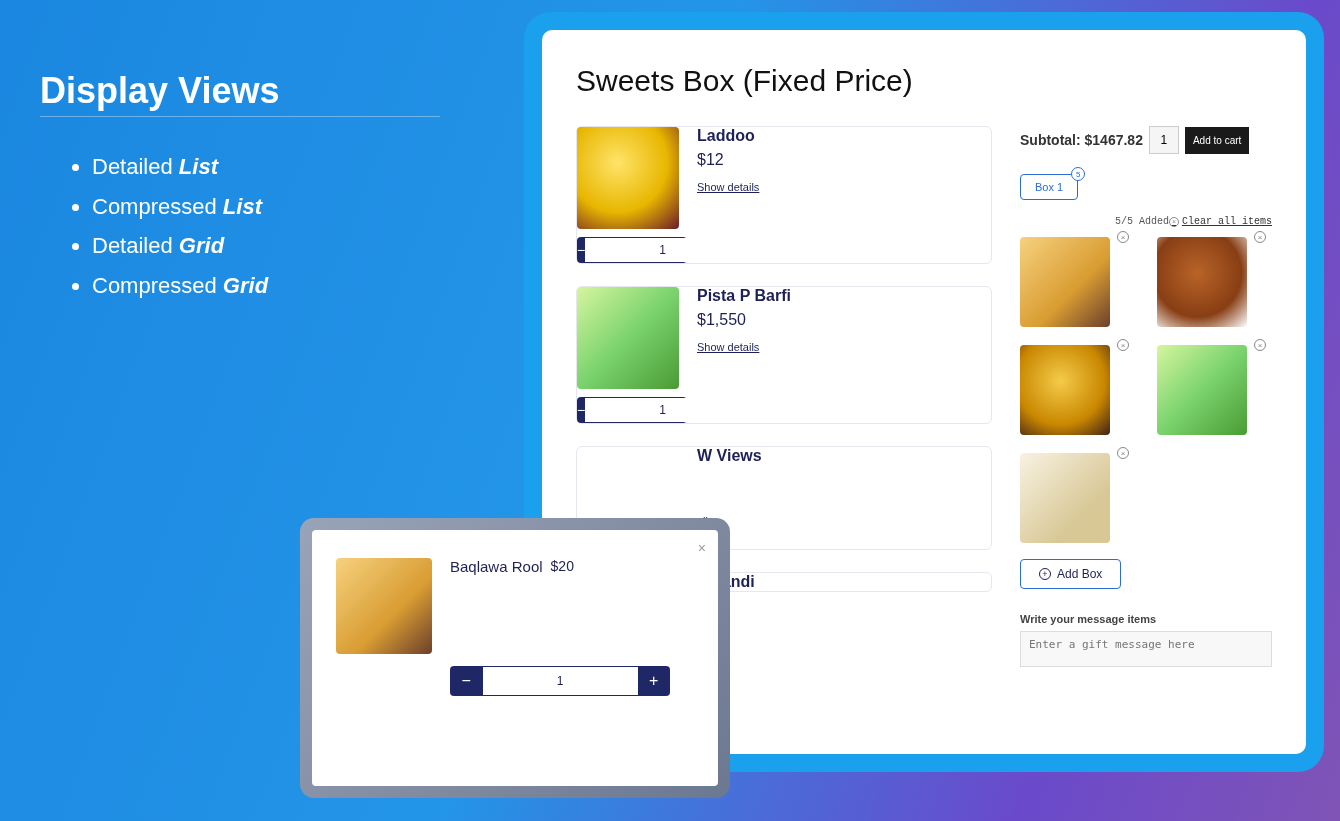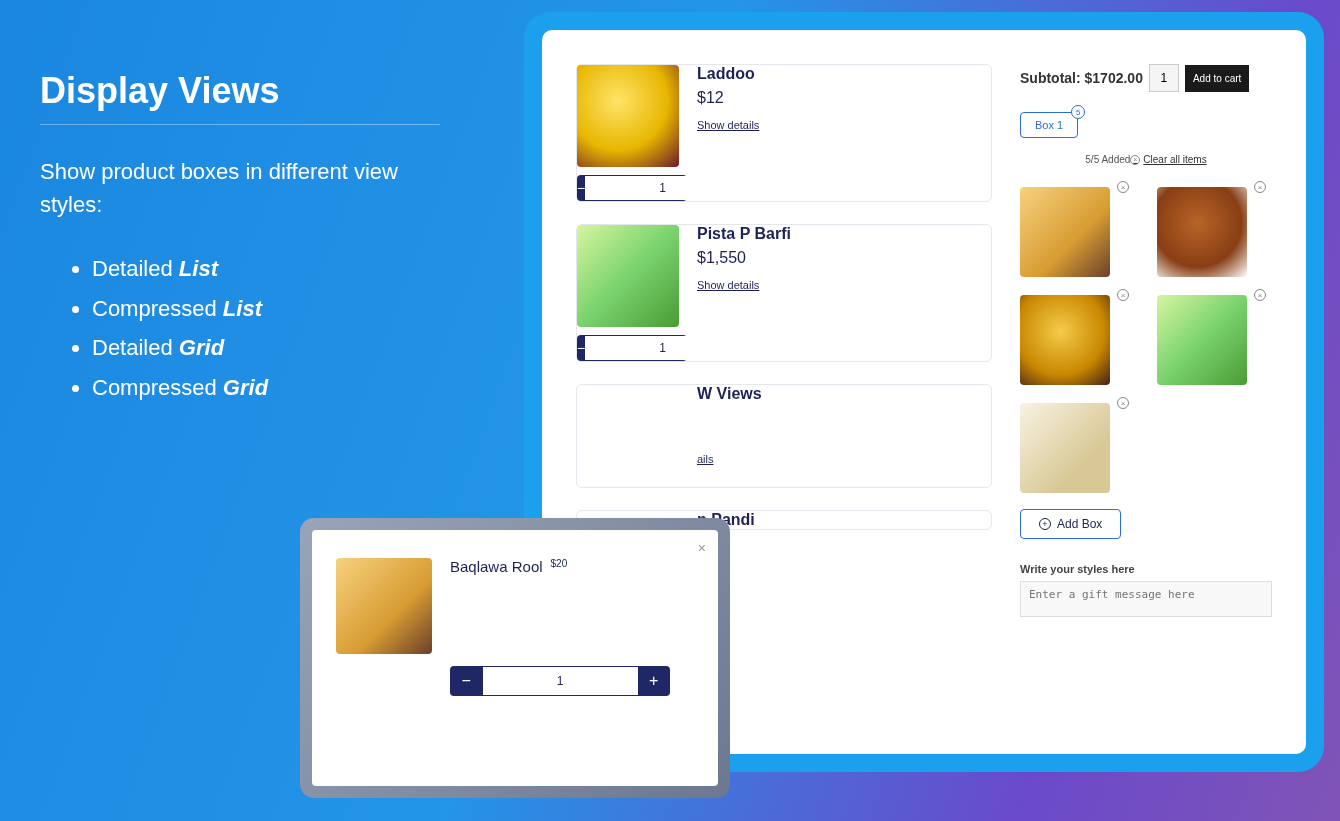--- a/index.html
+++ b/index.html
@@ -15,21 +15,21 @@
     position: absolute;
     left: 40px;
     top: 70px;
     width: 420px;
     color: #fff;
   }
   .left-pane h1 {
     font-size: 36px;
     font-weight: 800;
     letter-spacing: 0;
-    margin-bottom: 12px;
+    margin-bottom: 4px;
   }
   .left-pane .hr {
     border: none;
     border-top: 1px solid rgba(255,255,255,0.35);
     width: 400px;
     margin-bottom: 30px;
   }
   .left-pane .lead {
     font-size: 22px;
     line-height: 1.5;
@@ -216,25 +216,26 @@
     border: 1px solid #2a6dd8;
     background: #fff;
     color: #2a6dd8;
     font-size: 8px;
     display: flex;
     align-items: center;
     justify-content: center;
   }
   .added-row {
     display: flex;
-    justify-content: center;
+    justify-content: flex-end;
     align-items: center;
     font-size: 10px;
     color: #555;
-    margin-bottom: 22px;
+    margin-bottom: 10px;
+    font-family: Liberation Mono, monospace;
   }
   .clear-link {
     text-decoration: underline;
     color: #333;
     display: inline-flex;
     align-items: center;
     gap: 3px;
     cursor: pointer;
   }
   .clear-link .x-ico {
@@ -337,48 +338,48 @@
     align-items: flex-start;
   }
   .modal-thumb {
     width: 96px;
     height: 96px;
     border-radius: 4px;
     flex: 0 0 96px;
   }
   .modal-info { display:flex;flex-direction:row;gap:8px; }
   .modal-name { font-size:15px;color:#1d2156;font-weight:500; }
-  .modal-price { font-size:10px;color:#1d2156;font-weight:500; }
+  .modal-price { font-size:14px;color:#1d2156;font-weight:500; }
   .modal-qty {
     margin-top: 12px;
     margin-left: 114px;
     width: 220px;
     height: 30px;
   }
   .modal-qty .qty-btn { width: 60px; font-size:16px;}
   .modal-qty .qty-val { font-size:12px; }
 
 </style>
 </head>
 <body>
 
 <div class="left-pane">
   <h1>Display Views</h1>
   <hr class="hr">
-  <p class="lead">Show product boxes in different view styles:</p>
   <ul>
     <li><span class="reg">Detailed </span><strong>List</strong></li>
     <li><span class="reg">Compressed </span><strong>List</strong></li>
     <li><span class="reg">Detailed </span><strong>Grid</strong></li>
     <li><span class="reg">Compressed </span><strong>Grid</strong></li>
   </ul>
 </div>
 
 <div class="app-frame">
   <div class="app-inner">
+    <div class="app-title">Sweets Box (Fixed Price)</div>
     <div class="app-body">
 
       <div class="product-col">
 
         <div class="product-card">
           <div class="product-row">
             <div class="product-thumb thumb-laddoo"></div>
             <div class="product-info">
               <div class="product-name">Laddoo</div>
               <div class="product-price">$12</div>
@@ -425,21 +426,21 @@
             <div class="product-info">
               <div class="product-name">n Pandi</div>
             </div>
           </div>
         </div>
 
       </div>
 
       <div class="cart-col">
         <div class="subtotal-row">
-          <span class="subtotal-label">Subtotal: $1702.00</span>
+          <span class="subtotal-label">Subtotal: $1467.82</span>
           <input class="cart-qty" value="1" style="">
           <button class="add-to-cart-btn">Add to cart</button>
         </div>
 
         <div class="box-chip">
           <span>Box 1</span>
           <span class="badge">5</span>
         </div>
 
         <div class="added-row">
@@ -471,21 +472,21 @@
             <div class="cart-thumb thumb-barfi"></div>
             <button class="cart-x">×</button>
           </div>
         </div>
 
         <button class="add-box-btn">
           <span class="plus-ico">+</span>
           <span>Add Box</span>
         </button>
 
-        <div class="gift-label">Write your styles here</div>
+        <div class="gift-label">Write your message items</div>
         <textarea class="gift-textarea" placeholder="Enter a gift message here" style=""></textarea>
       </div>
     </div>
   </div>
 </div>
 
 <div class="modal-frame">
   <div class="modal-inner">
     <button class="modal-close">
       <span>×</span>

